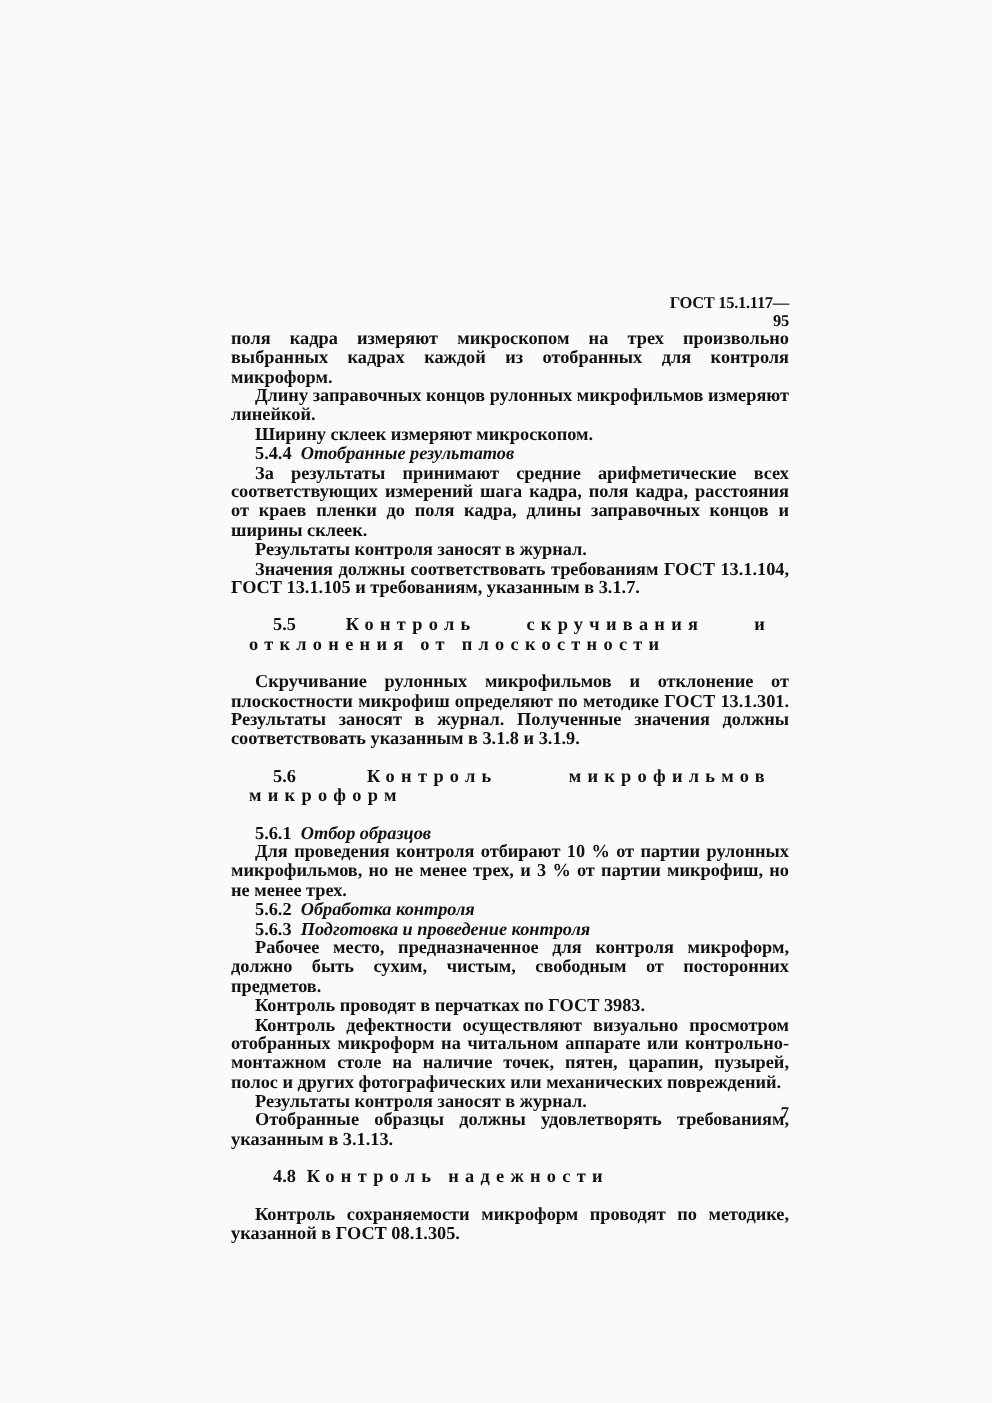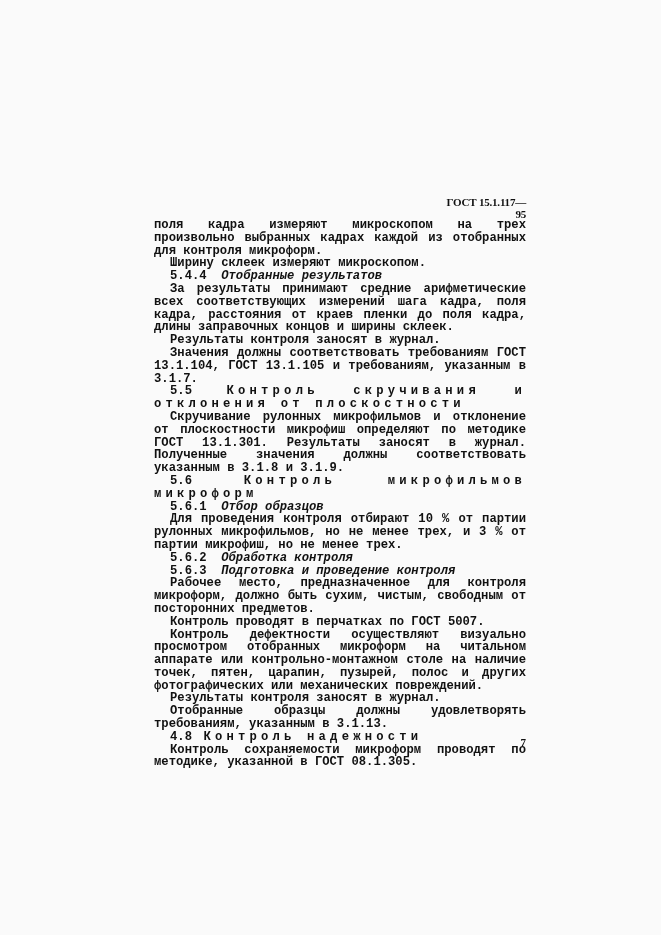--- a/index.html
+++ b/index.html
@@ -6,40 +6,41 @@
   body {
     width:661px; height:935px; background:#fafafa; position:relative; overflow:hidden;
     font-family:"Liberation Serif", serif; color:#111;
   }
   .header {
     position:absolute; left:440px; top:196px; width:86px; text-align:right;
     font-weight:bold; font-size:11px; letter-spacing:-0.2px;
   }
   .body-text {
     position:absolute; left:154px; top:219px; width:372px;
-    font-size:12.2px; line-height:12.8px; font-weight:bold;font-family:Liberation Mono, monospace;
+    font-size:12.2px; line-height:12.8px; font-weight:bold;
   }
   .p { margin:0; text-align:justify; text-indent:16px; }
   .p.noind { text-indent:0; }
-  .heading { margin:0; text-indent:16px; letter-spacing:4.2px; text-align:justify; text-align-last:left; }
+  .heading { margin:12px; text-indent:16px; letter-spacing:4.2px; text-align:justify; text-align-last:left; }
   .heading .num { letter-spacing:0; }
   .sub { margin:0; text-indent:16px; }
   .sub .title { font-style:italic; font-weight:bold; }
   .pagenum {
     position:absolute; left:514px; top:736px; width:12px; text-align:right;
     font-weight:bold; font-size:11px;
   }
 </style>
 </head>
 <body>
 
 <div class="header">ГОСТ 15.1.117—95</div>
 
 <div class="body-text">
   <p class="p noind">поля кадра измеряют микроскопом на трех произвольно выбранных кадрах каждой из отобранных для контроля микроформ.</p>
+  <p class="p">Длину заправочных концов рулонных микрофильмов измеряют линейкой.</p>
   <p class="p">Ширину склеек измеряют микроскопом.</p>
 
   <p class="sub">
     <span>5.4.4</span>&nbsp;
     <span class="title">Отобранные результатов</span>
   </p>
   <p class="p">За результаты принимают средние арифметические всех соответствующих измерений шага кадра, поля кадра, расстояния от краев пленки до поля кадра, длины заправочных концов и ширины склеек.</p>
   <p class="p">Результаты контроля заносят в журнал.</p>
   <p class="p">Значения должны соответствовать требованиям ГОСТ 13.1.104, ГОСТ 13.1.105 и требованиям, указанным в 3.1.7.</p>
 
@@ -60,21 +61,21 @@
   <p class="p">Для проведения контроля отбирают 10 % от партии рулонных микрофильмов, но не менее трех, и 3 % от партии микрофиш, но не менее трех.</p>
   <p class="sub">
     <span>5.6.2</span>&nbsp;
     <span class="title">Обработка контроля</span>
   </p>
   <p class="sub">
     <span>5.6.3</span>&nbsp;
     <span class="title">Подготовка и проведение контроля</span>
   </p>
   <p class="p">Рабочее место, предназначенное для контроля микроформ, должно быть сухим, чистым, свободным от посторонних предметов.</p>
-  <p class="p">Контроль проводят в перчатках по ГОСТ 5007.</p>
+  <p class="p">Контроль проводят в перчатках по ГОСТ 3983.</p>
   <p class="p">Контроль дефектности осуществляют визуально просмотром отобранных микроформ на читальном аппарате или контрольно-монтажном столе на наличие точек, пятен, царапин, пузырей, полос и других фотографических или механических повреждений.</p>
   <p class="p">Результаты контроля заносят в журнал.</p>
   <p class="p">Отобранные образцы должны удовлетворять требованиям, указанным в 3.1.13.</p>
 
   <p class="heading">
     <span class="num">4.8</span>
     <span>Контроль надежности</span>
   </p>
   <p class="p">Контроль сохраняемости микроформ проводят по методике, указанной в ГОСТ 08.1.305.</p>
 </div>

